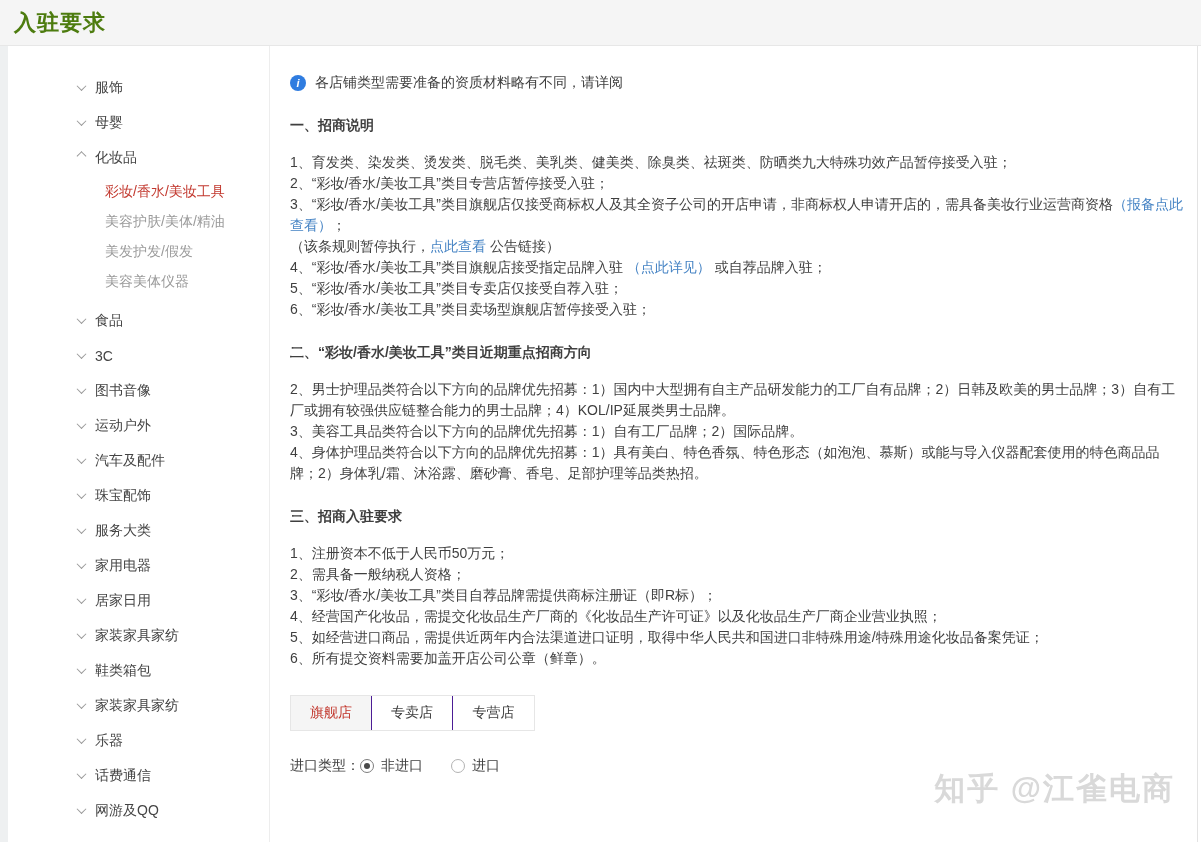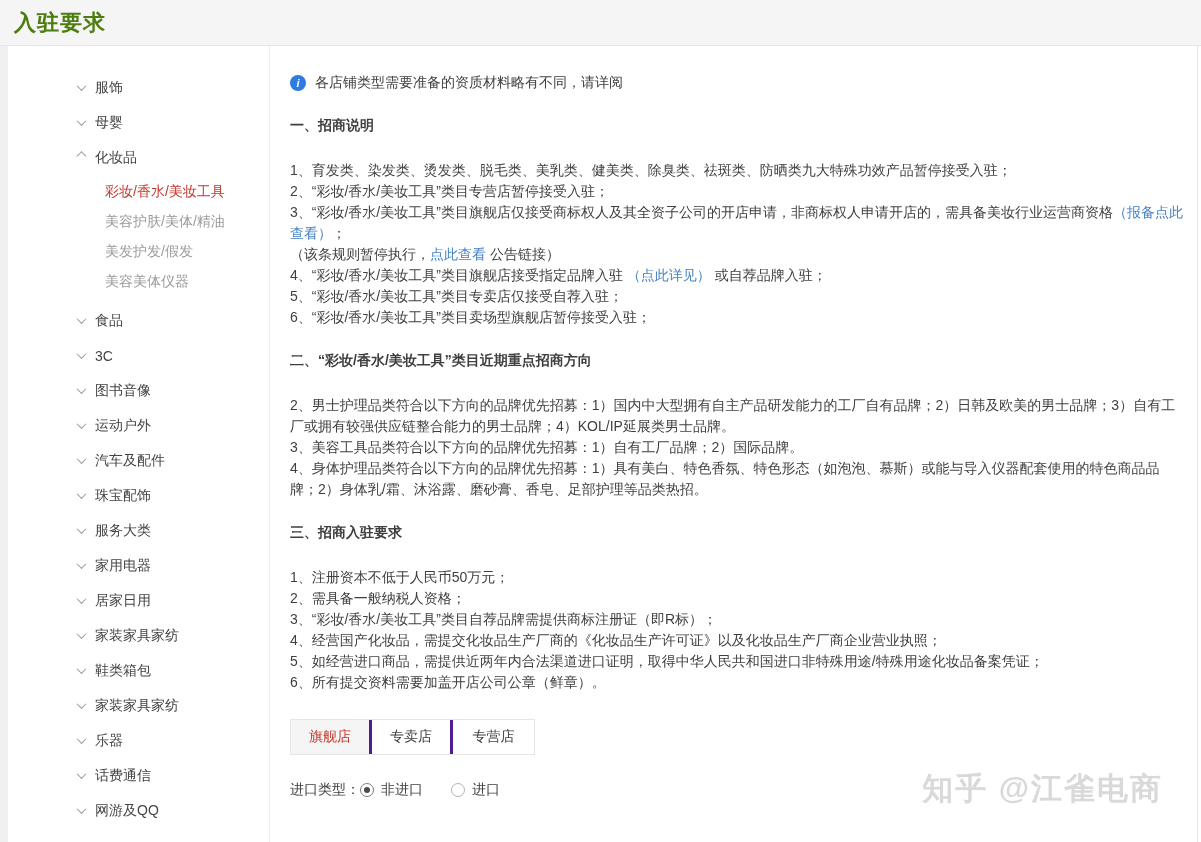--- a/index.html
+++ b/index.html
@@ -57,50 +57,50 @@
   }
   .notice-row { display:flex; align-items:center; color:#3f3f3f; }
   .info-icon {
     display:inline-block; width:16px; height:16px; border-radius:50%;
     background:#2f7ce0; color:#fff; font-size:11px; line-height:16px;
     text-align:center; font-weight:bold; font-style:italic; margin-right:9px;
     flex:0 0 auto;
   }
   .info-icon::after { content:"i"; }
   .sec-heading { margin-top:22px; color:#3f3f3f;font-weight:bold; }
-  .sec-block { margin-top:24px; color:#3f3f3f; }
+  .sec-block { margin-top:16px; color:#3f3f3f; }
   .sec-block p { margin:0; }
   a.inline-link, a.action-link { color:#4583c4; text-decoration:none; cursor:pointer; }
 
   
   .tabs { display:inline-flex; border:1px solid #e6e6e6; margin-top:26px; background:#fff; }
   .tab {
     width:81px; height:34px; line-height:33px; text-align:center;
     font-size:14px; color:#3f3f3f; background:#fff;
-    border-right:3px solid #4c1d95; cursor:pointer;
+    border-right:1px solid #4c1d95; cursor:pointer;
   }
   .tab:last-child { border-right:none; }
   .tab.active { background:#f5f5f5; color:#c2382e; }
 
   
   .radio-row { margin-top:24px; color:#3f3f3f; display:flex; align-items:center; }
   .radio-option { display:flex; align-items:center; margin-right:28px; cursor:pointer; }
   .radio {
     display:inline-block; width:14px; height:14px; border:1px solid #b3b3b3;
     border-radius:50%; position:relative; background:#fff; margin-right:7px; flex:0 0 auto;
   }
   .radio.checked { border-color:#7d7d7d; }
   .radio.checked::after {
     content:""; position:absolute; left:3px; top:3px;
     width:6px; height:6px; border-radius:50%; background:#4a4a4a;
   }
 
   
   .watermark {
-    position:absolute; right:38px; top:768px;
+    position:absolute; right:26px; top:768px;
     font-size:31px; font-weight:700; letter-spacing:2px;
     color:#d9d9d9; text-shadow:1px 1px 0 #ffffff;
     pointer-events:none; white-space:nowrap; z-index:5;
   }
 </style>
 </head>
 <body>
 
 <div class="top-header">
   <div class="page-title">入驻要求</div>

